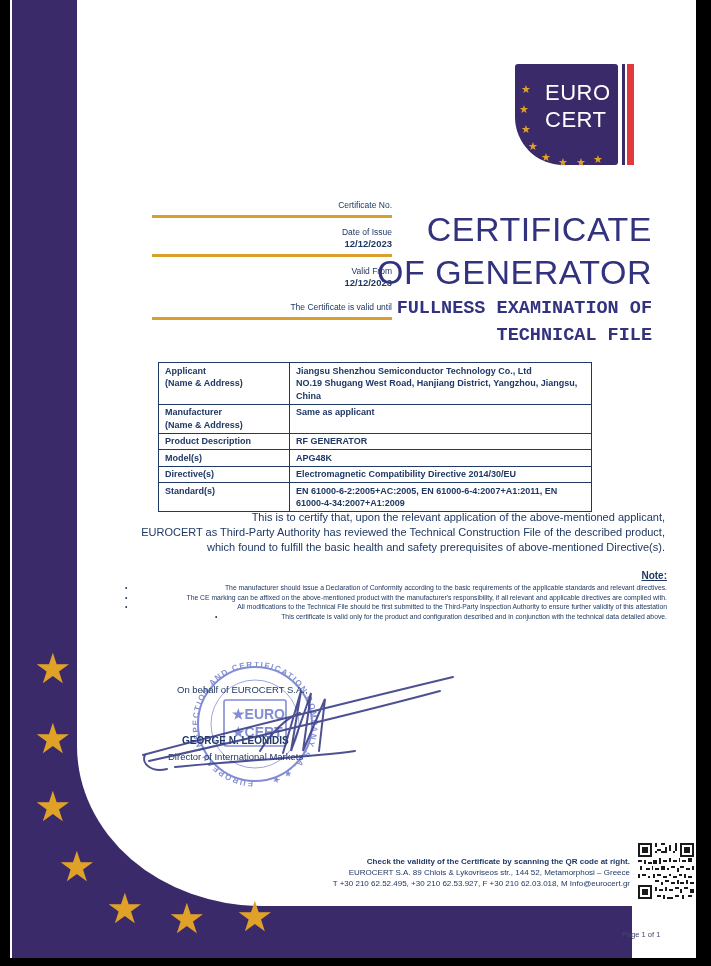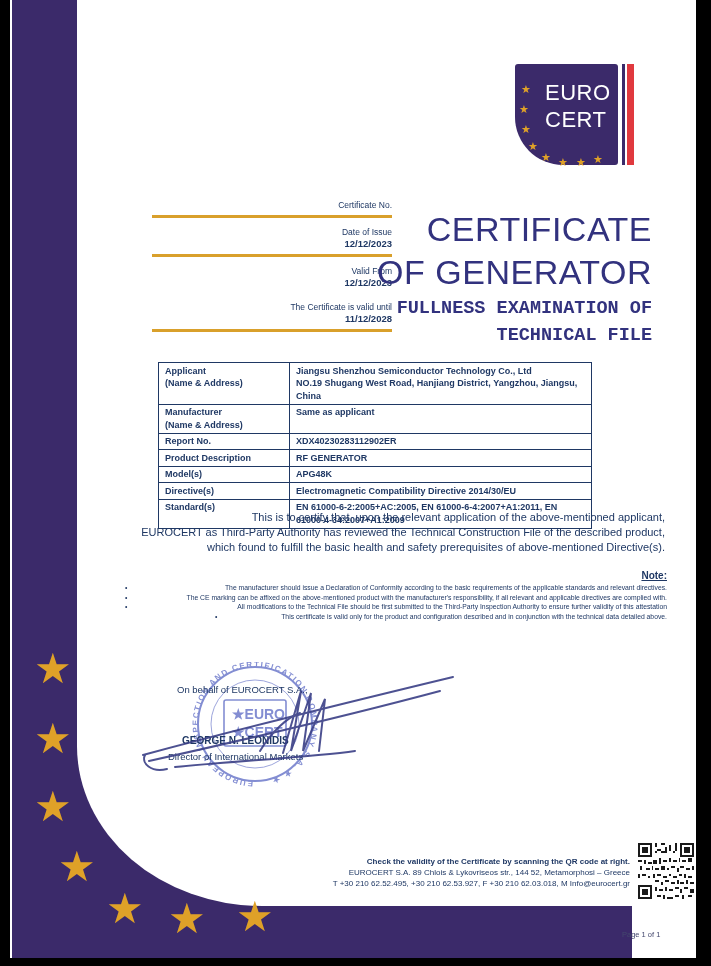--- a/index.html
+++ b/index.html
@@ -97,21 +97,20 @@
   <div id="meta">
     <div class="meta-label">Certificate No.</div>
     <div class="gold-line"></div>
     <div class="meta-label">Date of Issue</div>
     <div class="meta-value">12/12/2023</div>
     <div class="gold-line"></div>
     <div class="meta-label">Valid From</div>
     <div class="meta-value">12/12/2023</div>
     <div class="meta-gap"></div>
     <div class="meta-label">The Certificate is valid until</div>
-    <div class="meta-value">11/12/2028</div>
     <div class="gold-line"></div>
   </div>
 
   <div id="title">
     <div class="title-big">CERTIFICATE</div>
     <div class="title-big">OF GENERATOR</div>
     <div class="title-sub">FULLNESS EXAMINATION OF</div>
     <div class="title-sub">TECHNICAL FILE</div>
   </div>
 
@@ -120,24 +119,20 @@
         <tr>
       <td class="lbl">Applicant
 (Name &amp; Address)</td>
       <td>Jiangsu Shenzhou Semiconductor Technology Co., Ltd
 NO.19 Shugang West Road, Hanjiang District, Yangzhou, Jiangsu, China</td>
         </tr>
     <tr>
       <td class="lbl">Manufacturer
 (Name &amp; Address)</td>
       <td>Same as applicant</td>
-        </tr>
-    <tr>
-      <td class="lbl">Report No.</td>
-      <td>XDX40230283112902ER</td>
         </tr>
     <tr>
       <td class="lbl">Product Description</td>
       <td>RF GENERATOR</td>
         </tr>
     <tr>
       <td class="lbl">Model(s)</td>
       <td>APG48K</td>
         </tr>
     <tr>

